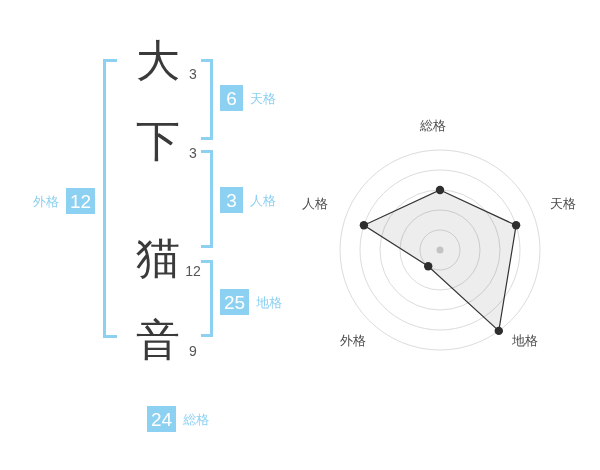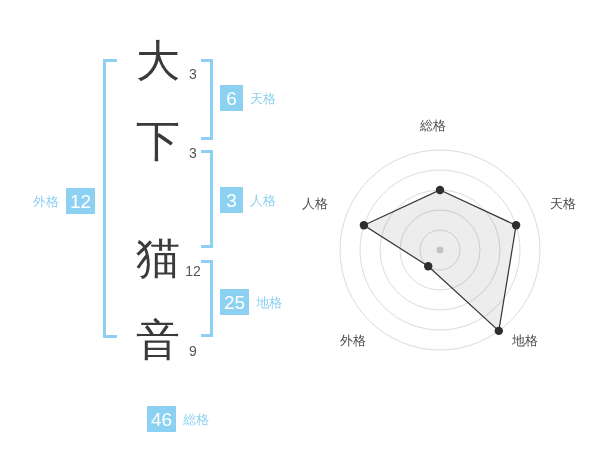--- a/index.html
+++ b/index.html
@@ -73,21 +73,21 @@
     </div>
     <div class="group g-chikaku">
       <span class="badge">25</span>
       <span class="glabel">地格</span>
     </div>
     <div class="group g-gaikaku">
       <span class="glabel">外格</span>
       <span class="badge">12</span>
     </div>
     <div class="group g-soukaku">
-      <span class="badge">46</span>
+      <span class="badge">24</span>
       <span class="glabel">総格</span>
     </div>
   </section>
 
   <svg class="radar" width="280" height="290" viewBox="0 0 280 290">
       <circle cx="140" cy="145" r="20" fill="none" stroke="#dcdcdc" stroke-width="1"></circle>
       <circle cx="140" cy="145" r="40" fill="none" stroke="#dcdcdc" stroke-width="1"></circle>
       <circle cx="140" cy="145" r="60" fill="none" stroke="#dcdcdc" stroke-width="1"></circle>
       <circle cx="140" cy="145" r="80" fill="none" stroke="#dcdcdc" stroke-width="1"></circle>
       <circle cx="140" cy="145" r="100" fill="none" stroke="#dcdcdc" stroke-width="1"></circle>

